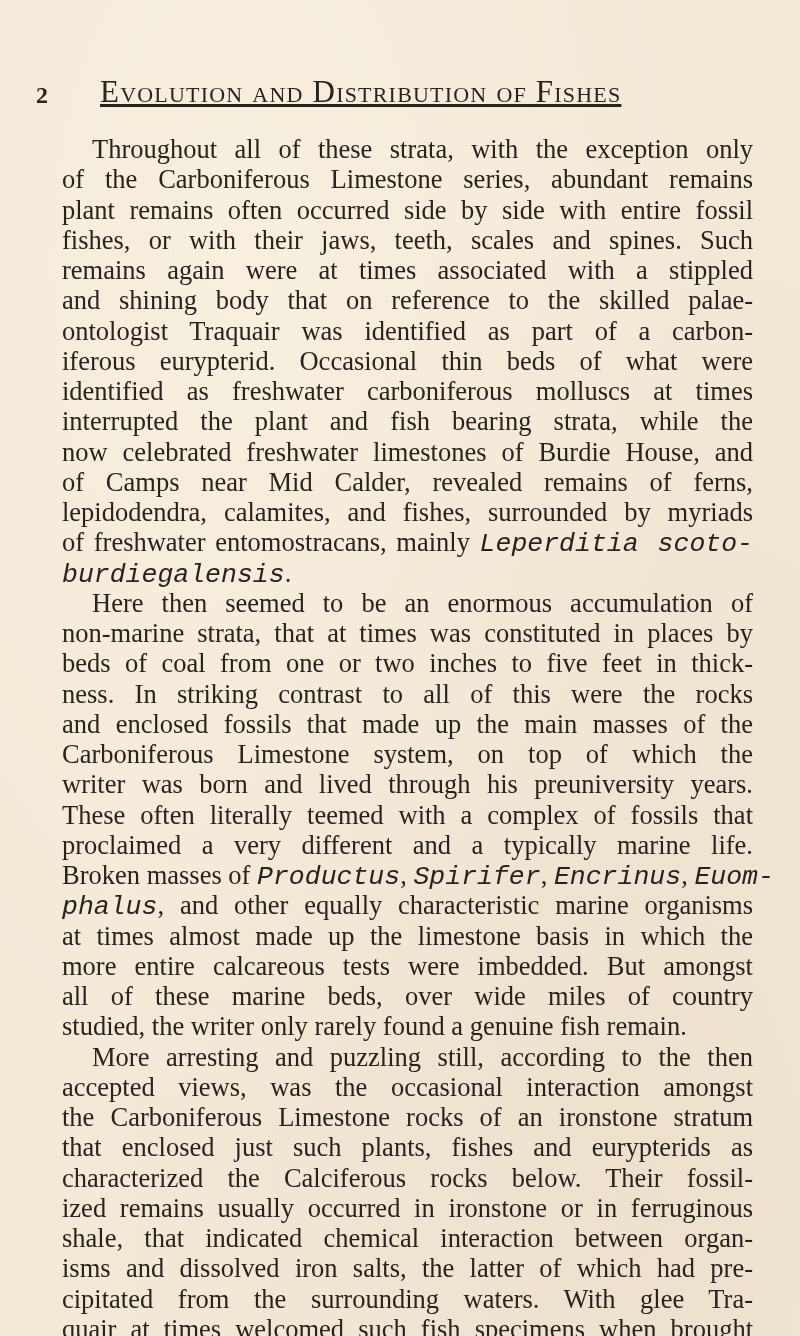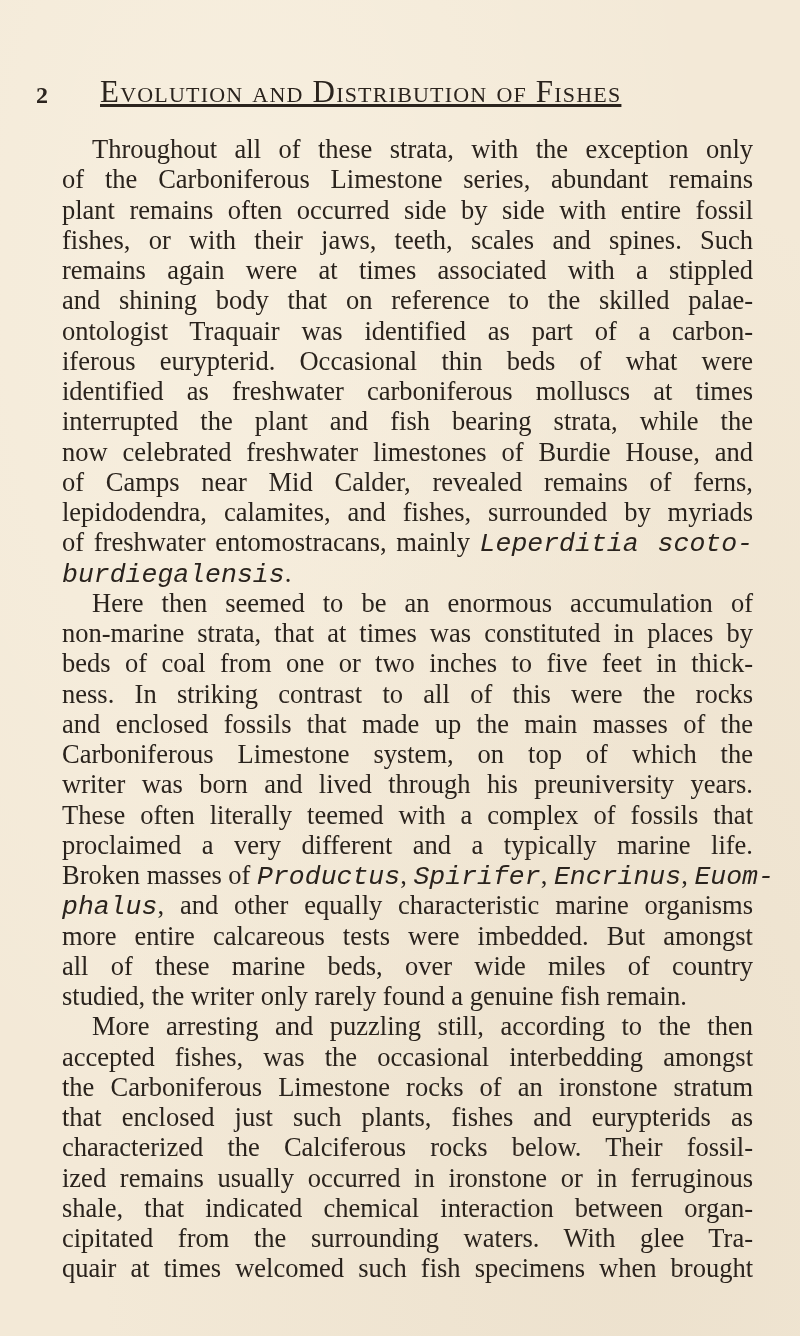--- a/index.html
+++ b/index.html
@@ -107,26 +107,28 @@
       <div class="line"><span>non-marine strata, that at times was constituted in places by</span></div>
       <div class="line"><span>beds of coal from one or two inches to five feet in thick-</span></div>
       <div class="line"><span>ness.  In striking contrast to all of this were the rocks</span></div>
       <div class="line"><span>and enclosed fossils that made up the main masses of the</span></div>
       <div class="line"><span>Carboniferous Limestone system, on top of which the</span></div>
       <div class="line"><span>writer was born and lived through his preuniversity years.</span></div>
       <div class="line"><span>These often literally teemed with a complex of fossils that</span></div>
       <div class="line"><span>proclaimed a very different and a typically marine life.</span></div>
       <div class="line"><span>Broken masses of </span><span class="seg-italic">Productus</span><span>, </span><span class="seg-italic">Spirifer</span><span>, </span><span class="seg-italic">Encrinus</span><span>, </span><span class="seg-italic">Euom-</span></div>
       <div class="line"><span class="seg-italic">phalus</span><span>, and other equally characteristic marine organisms</span></div>
+      <div class="line"><span>at times almost made up the limestone basis in which the</span></div>
       <div class="line"><span>more entire calcareous tests were imbedded.  But amongst</span></div>
       <div class="line"><span>all of these marine beds, over wide miles of country</span></div>
       <div class="line last"><span>studied, the writer only rarely found a genuine fish remain.</span></div>
       <div class="line indent"><span>More arresting and puzzling still, according to the then</span></div>
-      <div class="line"><span>accepted fishes, was the occasional interbedding amongst</span></div>
+      <div class="line"><span>accepted views, was the occasional interaction amongst</span></div>
       <div class="line"><span>the Carboniferous Limestone rocks of an ironstone stratum</span></div>
       <div class="line"><span>that enclosed just such plants, fishes and eurypterids as</span></div>
       <div class="line"><span>characterized the Calciferous rocks below.  Their fossil-</span></div>
       <div class="line"><span>ized remains usually occurred in ironstone or in ferruginous</span></div>
       <div class="line"><span>shale, that indicated chemical interaction between organ-</span></div>
+      <div class="line"><span>isms and dissolved iron salts, the latter of which had pre-</span></div>
       <div class="line"><span>cipitated from the surrounding waters.  With glee Tra-</span></div>
       <div class="line"><span>quair at times welcomed such fish specimens when brought</span></div>
     </div>
 </div>
 
 </body></html>

